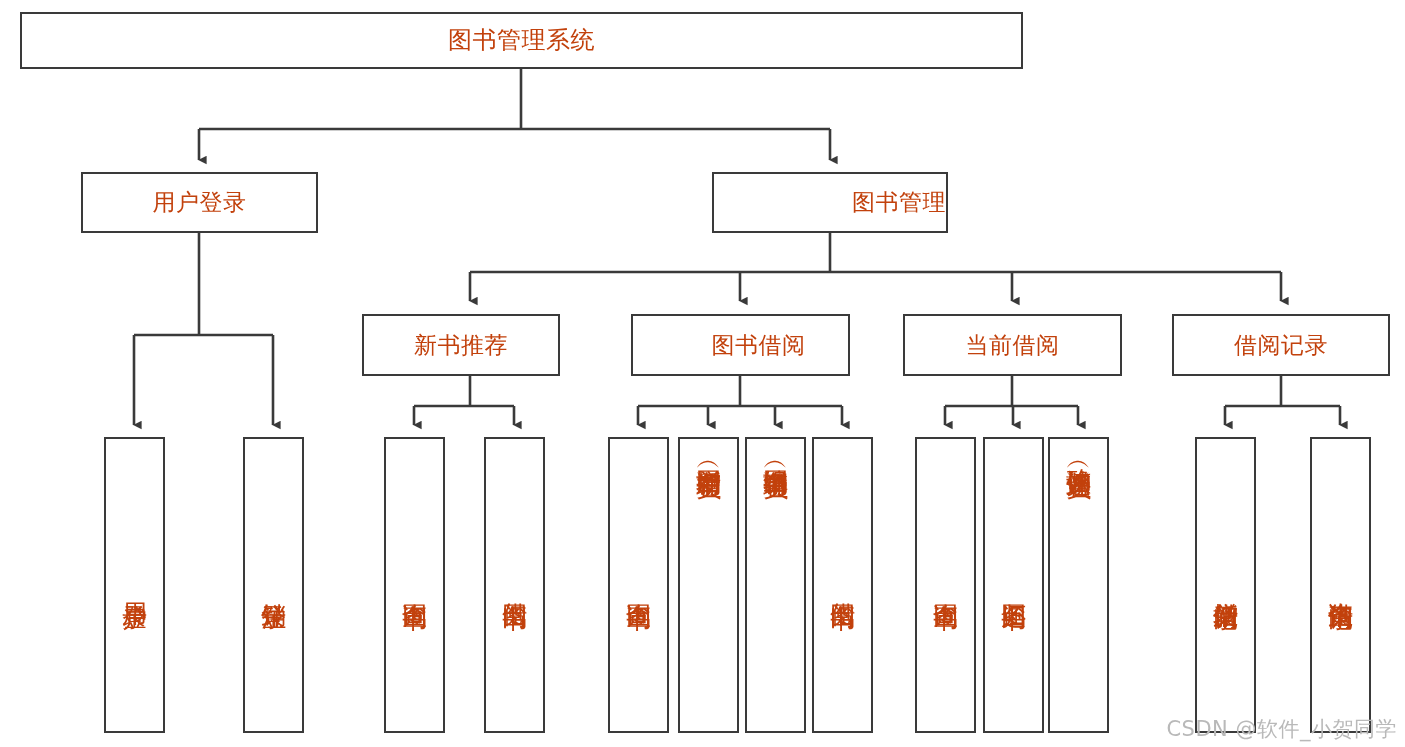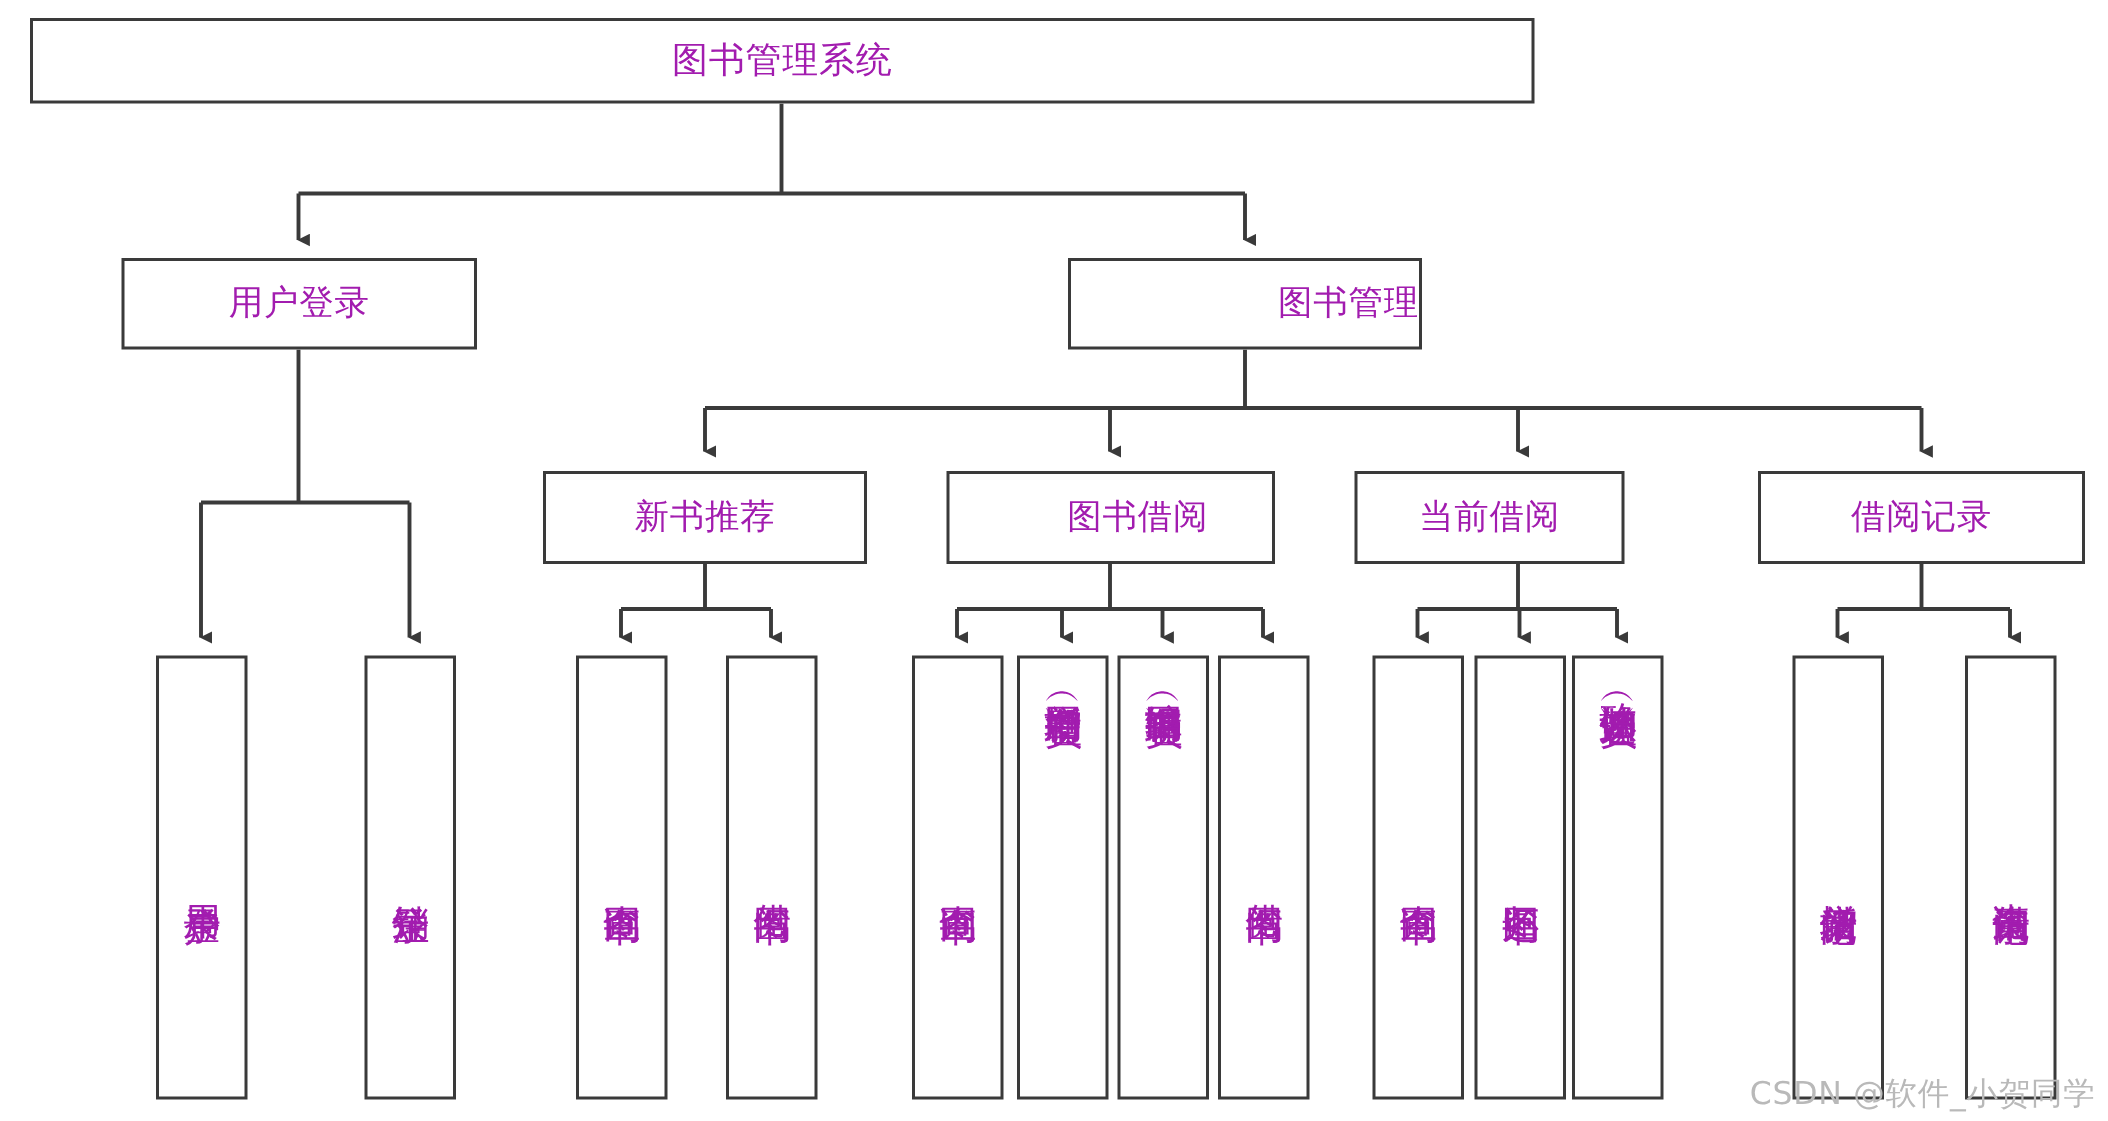--- a/index.html
+++ b/index.html
@@ -34,21 +34,21 @@
     align-items: center;
     justify-content: center;
     color: #2b2b2b;
     overflow: hidden;
   }
   .node .label {
     display: block;
     text-align: center;
     line-height: 1.16;
     letter-spacing: 0.5px;
-    color: #a21caf;
+    color: #c2410c;
   }
   
   .node.h .label {
     writing-mode: horizontal-tb;
     font-size: 23px;
   }
   .node.root .label {
     font-size: 24px;
   }
   
@@ -140,29 +140,29 @@
   </div>
 
   <div class="node h" style="left:81px; top:172px; width:237px; height:61px;">
     <span class="label">用户登录</span>
   </div>
 
   <div class="node h" style="left:712px; top:172px; width:236px; height:61px;justify-content:flex-end;">
     <span class="label">图书管理</span>
   </div>
 
-  <div class="node h" style="left:362px; top:314px; width:216px; height:62px;">
+  <div class="node h" style="left:362px; top:314px; width:198px; height:62px;">
     <span class="label">新书推荐</span>
   </div>
 
   <div class="node h" style="left:631px; top:314px; width:219px; height:62px;padding-left:36px;">
     <span class="label">图书借阅</span>
   </div>
 
-  <div class="node h" style="left:903px; top:314px; width:180px; height:62px;">
+  <div class="node h" style="left:903px; top:314px; width:219px; height:62px;">
     <span class="label">当前借阅</span>
   </div>
 
   <div class="node h" style="left:1172px; top:314px; width:218px; height:62px;">
     <span class="label">借阅记录</span>
   </div>
 
   <div class="node v center" style="left:104px; top:437px; width:61px; height:296px;">
     <span class="label">用户登录</span>
   </div>

